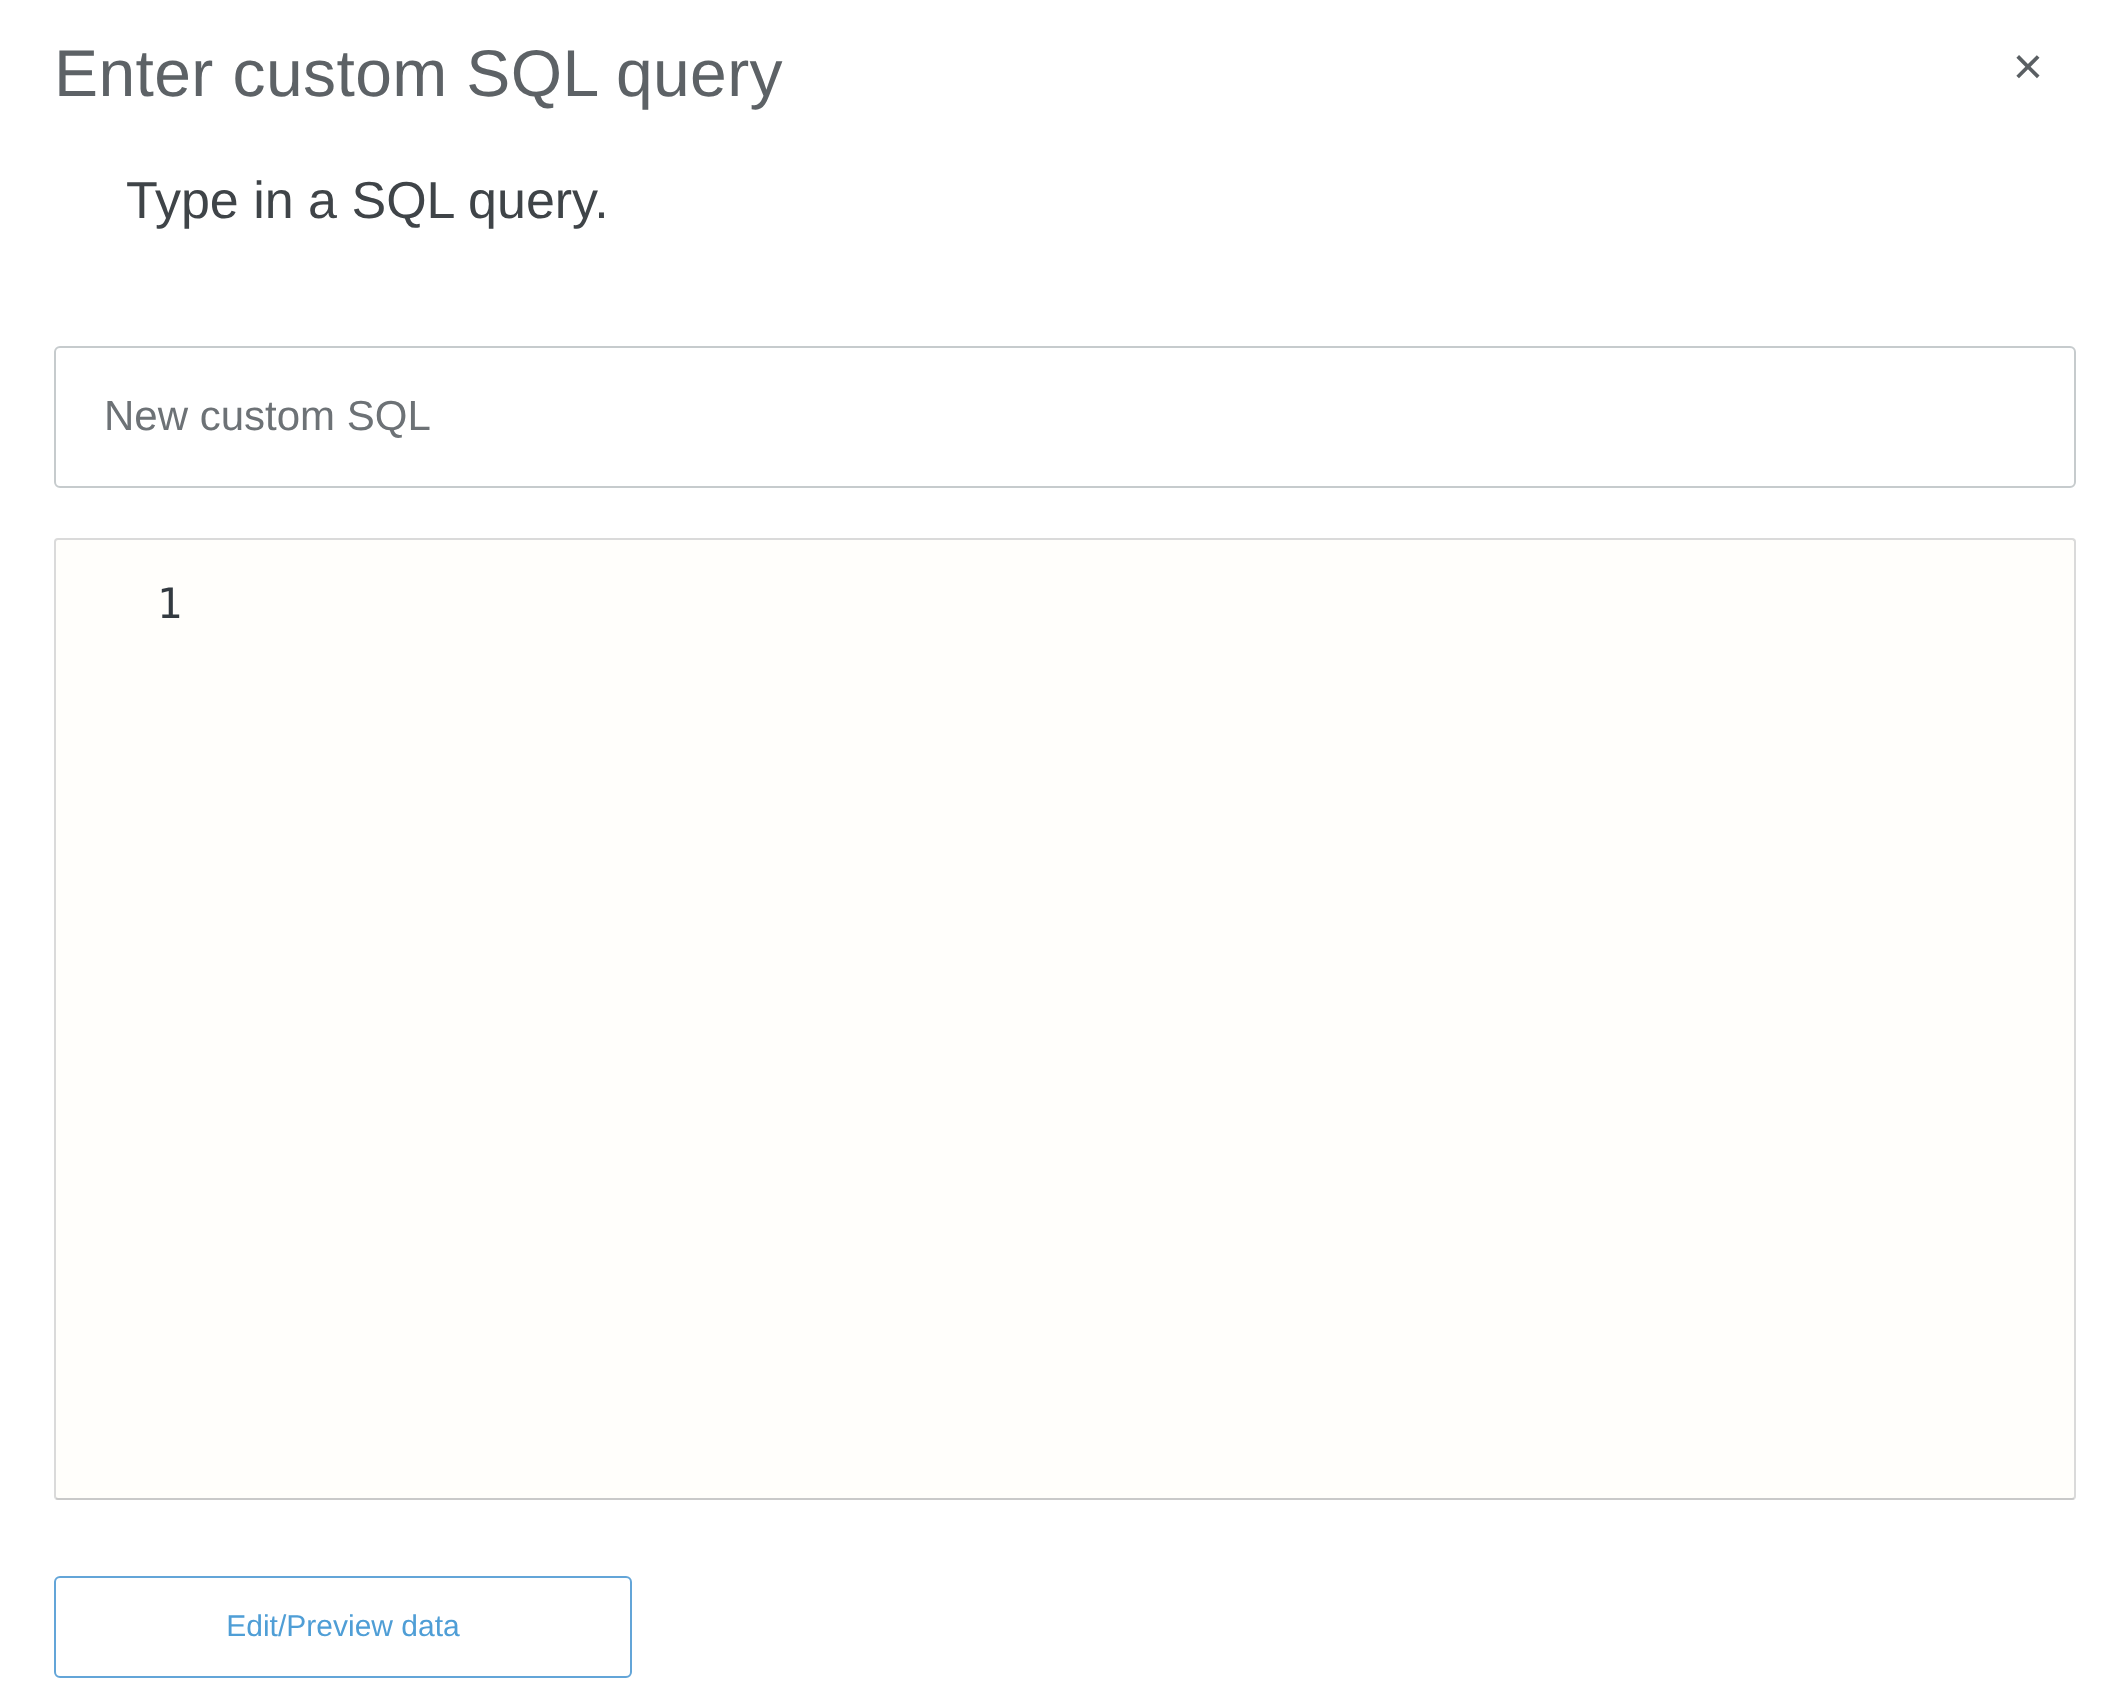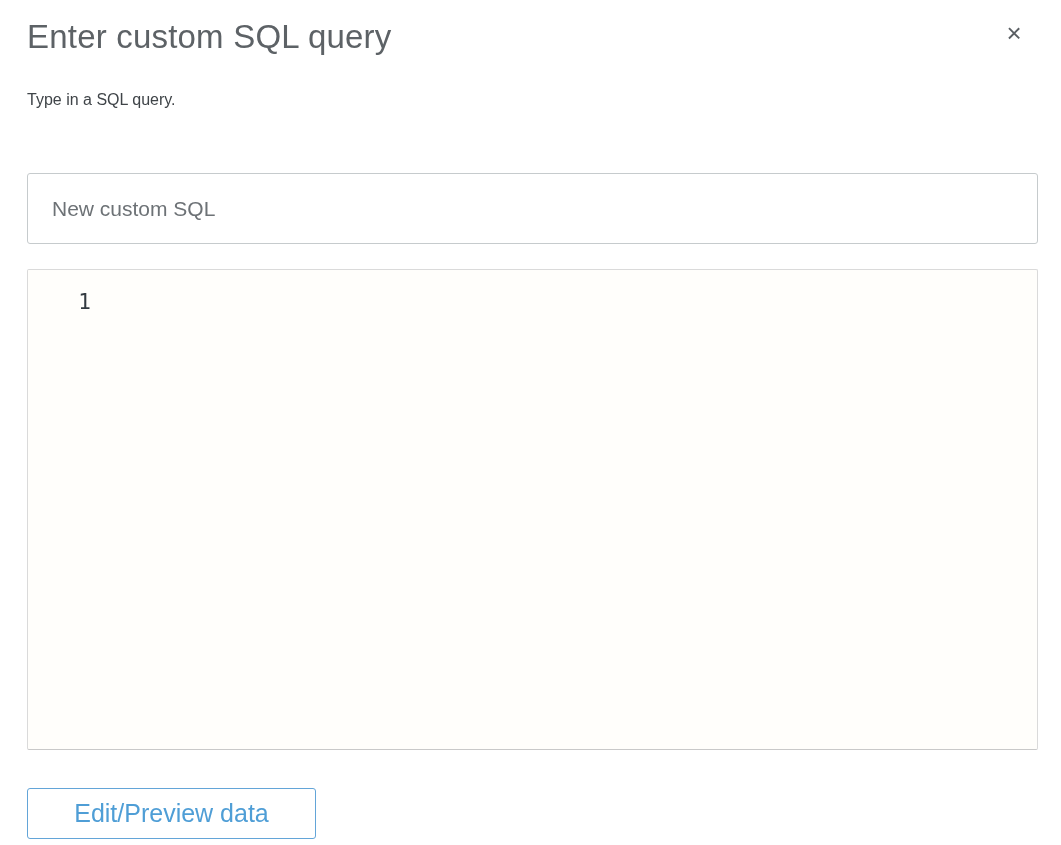--- a/index.html
+++ b/index.html
@@ -12,41 +12,41 @@
   *{box-sizing:border-box;margin:0;padding:0;}
   html,body{width:1061px;height:845px;background:#ffffff;
     font-family:"Liberation Sans", sans-serif;}
   .dialog{position:relative;width:1061px;height:845px;background:#fff;
     padding:18px 35px 21px 27px;}
   .page-title{font-size:33px;font-weight:400;color:#5d6266;line-height:38px;
     letter-spacing:.2px;}
   .close-btn{position:absolute;top:20px;right:34px;width:26px;height:26px;
     border:none;background:transparent;cursor:pointer;color:#5a5f63;
     font-size:26px;line-height:24px;font-weight:400;padding:0;}
-  .subtitle{margin-top:32px;font-size:16px;color:#3f4448;line-height:24px;}
+  .subtitle{margin-top:32px;font-size:26px;color:#3f4448;line-height:24px;margin-left:36px;}
   .name-input{display:block;margin-top:61px;width:1011px;height:71px;
     border:1px solid #c6cbcd;border-radius:3px;background:#fff;
     padding:0 0 0 24px;font-family:"Liberation Sans", sans-serif;
     font-size:21px;color:#6d7276;outline:none;}
   .code-editor{margin-top:25px;width:1011px;height:481px;
     border:1px solid #dadada;border-bottom-color:#c9c9c9;border-radius:2px;
     background:#fffefb;cursor:text;overflow:hidden;}
   .code-line{display:flex;padding-top:18px;
     font-family:"DejaVu Sans Mono", monospace;font-size:21px;line-height:28px;}
   .gutter{width:63px;text-align:right;color:#333a40;flex:0 0 63px;
     user-select:none;}
   .code-text{padding-left:52px;white-space:pre;color:var(--code-default);}
   .tok{white-space:pre;}
   .tok.kw{color:var(--keyword);}
   .tok.num{color:var(--number);}
   .tok.op{color:var(--operator);}
   .footer{margin-top:38px;display:flex;justify-content:space-between;
     align-items:center;width:1011px;}
   .btn{height:51px;border-radius:3px;font-family:"Liberation Sans", sans-serif;
-    font-size:25px;cursor:pointer;}
+    font-size:15px;cursor:pointer;}
   .btn-secondary{width:289px;background:#ffffff;border:1px solid #63a5d8;
     color:#4f9ed6;}
   .btn-primary{width:247px;background:var(--accent);border:1px solid var(--accent);
     color:#ffffff;}
 </style>
 </head>
 <body>
 
 <div class="dialog">
 

